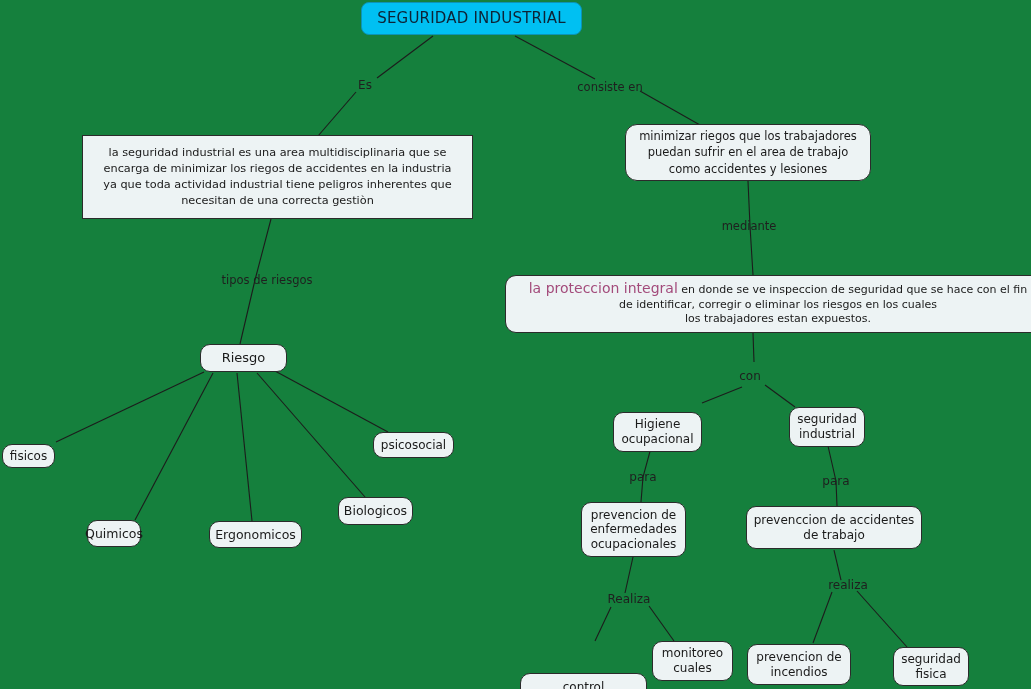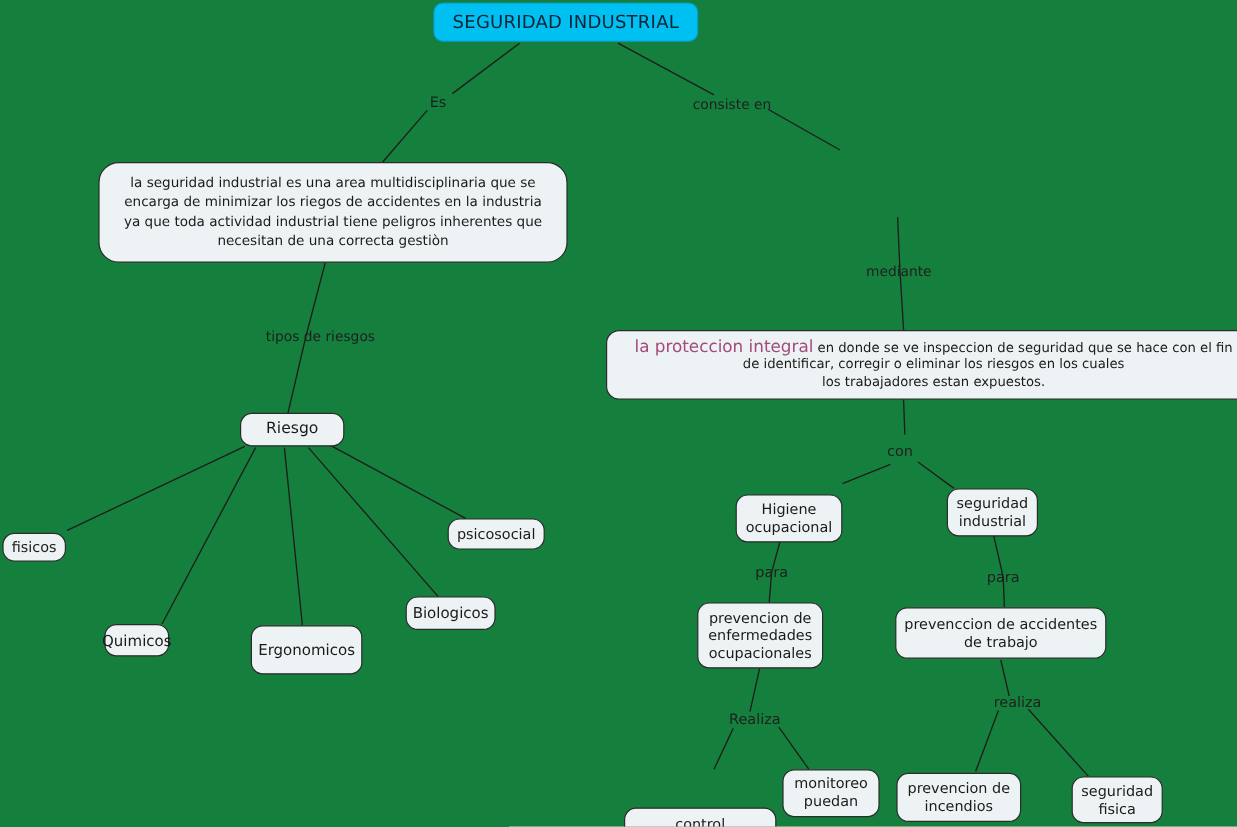--- a/index.html
+++ b/index.html
@@ -60,39 +60,42 @@
     <line x1="857" y1="591" x2="907" y2="647"></line>
     <line x1="204" y1="372" x2="56" y2="442"></line>
     <line x1="213" y1="373" x2="135" y2="520"></line>
     <line x1="237" y1="373" x2="252" y2="521"></line>
     <line x1="257" y1="373" x2="365" y2="497"></line>
     <line x1="275" y1="371" x2="388" y2="432"></line>
   </svg>
 
   <div class="node title-node" style="left:361px; top:2px; width:221px; height:33px;">SEGURIDAD INDUSTRIAL</div>
 
-  <div class="node def" style="left:82px; top:135px; width:391px; height:84px; border-radius:17px;">la seguridad industrial es una area multidisciplinaria que se
+  <div class="node def" style="left:82px; top:135px; width:391px; height:84px; border-radius:0;">la seguridad industrial es una area multidisciplinaria que se
 encarga de minimizar los riegos de accidentes en la industria
 ya que toda actividad industrial tiene peligros inherentes que
 necesitan de una correcta gestiòn</div>
 
+  <div class="node def" style="left:625px; top:124px; width:246px; height:57px; font-size:11.5px; border-radius:12px;">minimizar riegos que los trabajadores
+puedan sufrir en el area de trabajo
+como accidentes y lesiones</div>
 
   <div class="node wide-node" style="left:482px; top:275px; width:546px; height:58px; border-radius:11px;margin-left:23px;">
     <div class="wline"><span class="hl">la proteccion integral</span><span> en donde se ve inspeccion de seguridad que se hace con el fin</span></div>
     <div class="wline">de identificar, corregir o eliminar los riesgos en los cuales</div>
     <div class="wline">los trabajadores estan expuestos.</div>
   </div>
 
   <div class="node" style="left:200px; top:344px; width:87px; height:28px; font-size:13px;">Riesgo</div>
 
   <div class="node" style="left:2px; top:444px; width:53px; height:24px; font-size:12px;">fisicos</div>
 
   <div class="node" style="left:87px; top:520px; width:54px; height:27px;">Quimicos</div>
 
-  <div class="node" style="left:209px; top:521px; width:93px; height:41px;">Ergonomicos</div>
+  <div class="node" style="left:209px; top:521px; width:93px; height:27px;">Ergonomicos</div>
 
   <div class="node" style="left:338px; top:497px; width:75px; height:28px;">Biologicos</div>
 
   <div class="node" style="left:373px; top:432px; width:81px; height:26px; font-size:12px;">psicosocial</div>
 
   <div class="node" style="left:613px; top:412px; width:89px; height:40px; font-size:12px;">Higiene
 ocupacional</div>
 
   <div class="node" style="left:789px; top:407px; width:76px; height:40px; font-size:12px;">seguridad
 industrial</div>
@@ -101,21 +104,21 @@
 enfermedades
 ocupacionales</div>
 
   <div class="node" style="left:746px; top:506px; width:176px; height:43px; font-size:12px;">prevenccion de accidentes
 de trabajo</div>
 
   <div class="node" style="left:520px; top:642px; width:127px; height:43px; font-size:12px;margin-top:31px;">control
 epidemiologico</div>
 
   <div class="node" style="left:652px; top:641px; width:81px; height:40px; font-size:12px;">monitoreo
-puedan</div>
+cuales</div>
 
   <div class="node" style="left:747px; top:644px; width:104px; height:41px; font-size:12px;">prevencion de
 incendios</div>
 
   <div class="node" style="left:893px; top:647px; width:76px; height:39px; font-size:12px;">seguridad
 fisica</div>
 
   <span class="link-label" style="left:365px; top:85px; font-size:12px;">Es</span>
   <span class="link-label" style="left:610px; top:87px;">consiste en</span>
   <span class="link-label" style="left:257px; top:280px;padding-left:20px;">tipos de riesgos</span>

